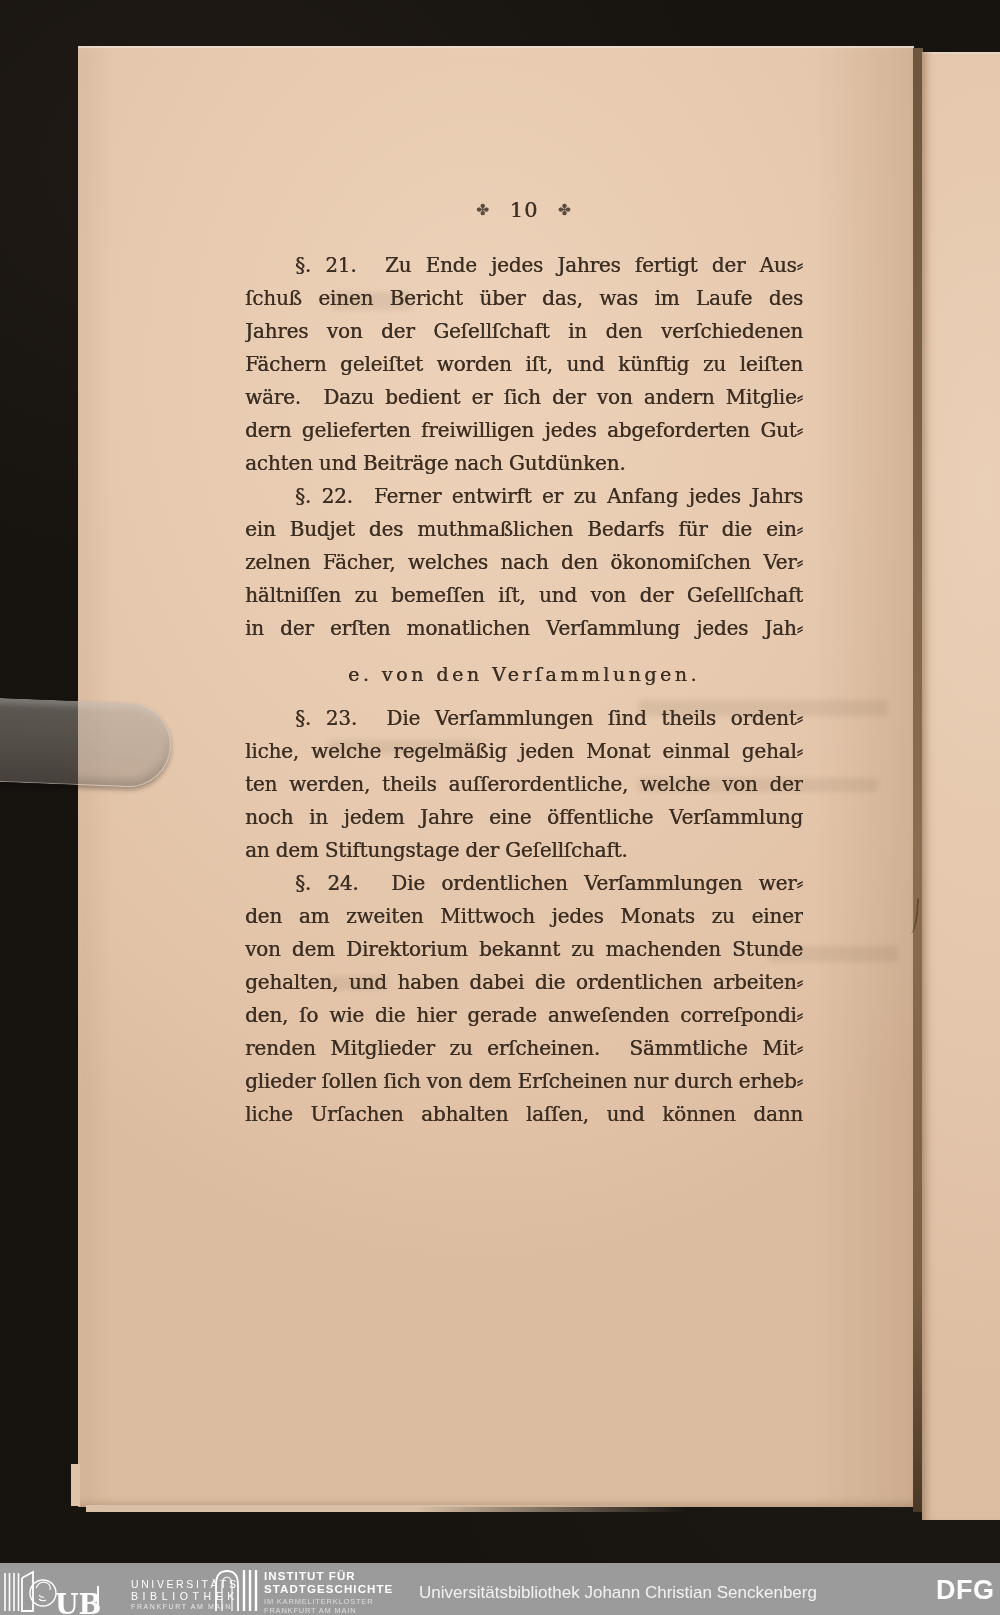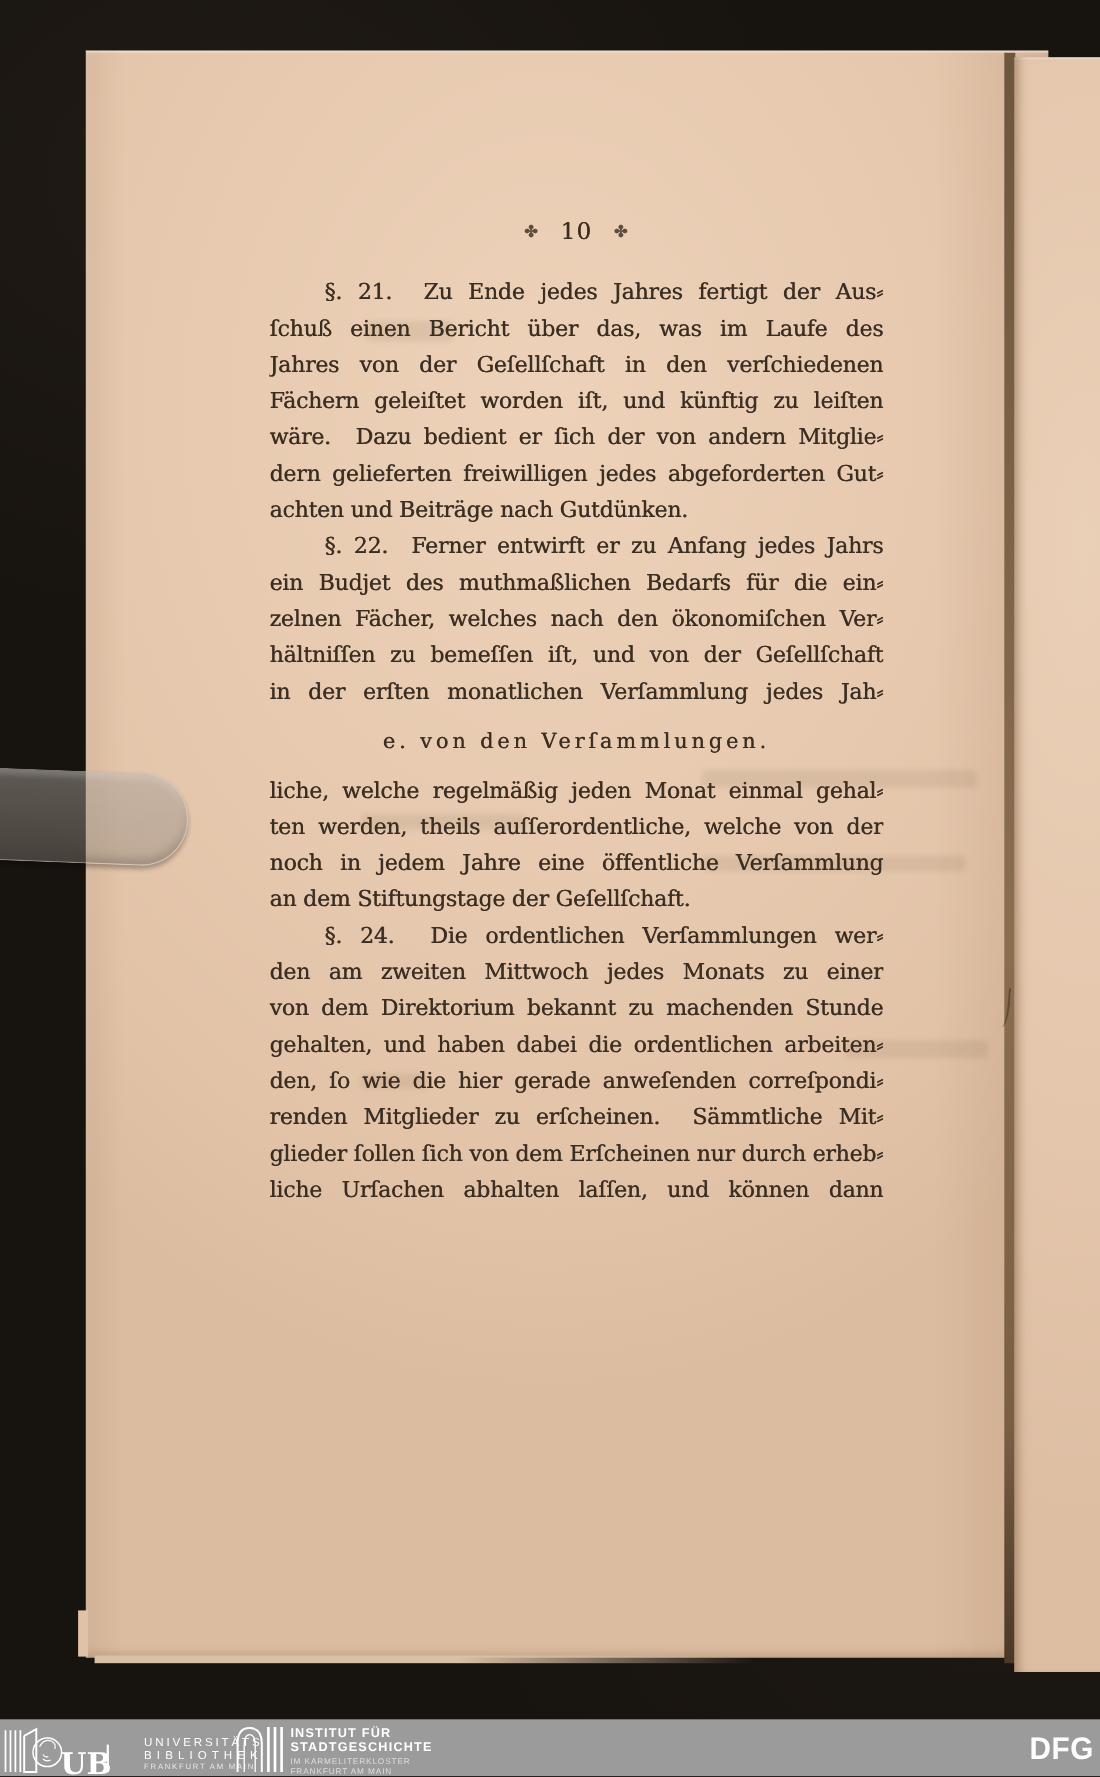--- a/index.html
+++ b/index.html
@@ -9,21 +9,21 @@
            radial-gradient(ellipse 800px 900px at 90% 80%, rgba(45,38,30,0.3), transparent 65%),
            #17130f;
          font-family:"Liberation Sans", sans-serif;}
 
   
   .main-page{position:absolute;left:78px;top:46px;width:836px;height:1459px;
     background:
       linear-gradient(to right, rgba(120,85,55,0.10), transparent 4%, transparent 88%, rgba(130,92,60,0.18)),
       radial-gradient(ellipse 700px 900px at 48% 22%, #edd2b9 0%, #e7cab0 45%, #e2c3a8 80%, #dcbca0 100%);
     border-top:2px solid rgba(255,255,255,0.45);
-    box-shadow:inset 0 -8px 10px -6px rgba(110,80,50,0.35), inset 4px 0 8px -4px rgba(255,255,255,0.25);padding-left:39px;}
+    box-shadow:inset 0 -8px 10px -6px rgba(110,80,50,0.35), inset 4px 0 8px -4px rgba(255,255,255,0.25);}
   .page-stack-strip{position:absolute;left:86px;top:1505px;width:600px;height:7px;
     background:linear-gradient(to right,#d9c1a7 0%, #d3bb a0 60%, rgba(211,187,160,0)) ,#d9c1a7;
     background:linear-gradient(to right,#d9c1a7 55%, rgba(217,193,167,0));}
   .page-step{position:absolute;left:71px;top:1464px;width:9px;height:42px;background:#e0c2a8;}
 
   
   .gutter{position:absolute;left:913px;top:48px;width:10px;height:1464px;
     background:linear-gradient(to bottom,#6d563e,#8a6e50 55%,#7a5f44 85%,#4a3826);}
   .right-page{position:absolute;left:922px;top:52px;width:78px;height:1468px;
     background:radial-gradient(ellipse 300px 900px at 80% 30%, #ead0b7 0%, #e4c6ac 60%, #ddbea3 100%);
@@ -115,20 +115,21 @@
         <div class="ln first">§. 22.&nbsp; Ferner entwirft er zu Anfang jedes Jahrs</div>
         <div class="ln">ein Budjet des muthmaßlichen Bedarfs für die ein⸗</div>
         <div class="ln">zelnen Fächer, welches nach den ökonomiſchen Ver⸗</div>
         <div class="ln">hältniſſen zu bemeſſen iſt, und von der Geſellſchaft</div>
         <div class="ln">in der erſten monatlichen Verſammlung jedes Jah⸗</div>
       </div>
 
       <div class="heading">e. von den Verſammlungen.</div>
 
       <div class="para">
+        <div class="ln first">§. 23.&nbsp; Die Verſammlungen ſind theils ordent⸗</div>
         <div class="ln">liche, welche regelmäßig jeden Monat einmal gehal⸗</div>
         <div class="ln">ten werden, theils auſſerordentliche, welche von der</div>
         <div class="ln">noch in jedem Jahre eine öffentliche Verſammlung</div>
         <div class="ln end">an dem Stiftungstage der Geſellſchaft.</div>
       </div>
 
       <div class="para">
         <div class="ln first">§. 24.&nbsp; Die ordentlichen Verſammlungen wer⸗</div>
         <div class="ln">den am zweiten Mittwoch jedes Monats zu einer</div>
         <div class="ln">von dem Direktorium bekannt zu machenden Stunde</div>
@@ -176,17 +177,18 @@
       <line x1="36" y1="1" x2="36" y2="42" stroke-width="2.4"></line>
       <line x1="42" y1="1" x2="42" y2="42" stroke-width="2.4"></line>
     </svg>
     <div class="isg-text">
       <div class="b1">INSTITUT FÜR</div>
       <div class="b2">STADTGESCHICHTE</div>
       <div class="s1">IM KARMELITERKLOSTER</div>
       <div class="s2">FRANKFURT AM MAIN</div>
     </div>
 
+    <div class="lib-name">Universitätsbibliothek Johann Christian Senckenberg</div>
 
     <div class="dfg">DFG</div>
   </div>
 
 </div>
 
 </body></html>

